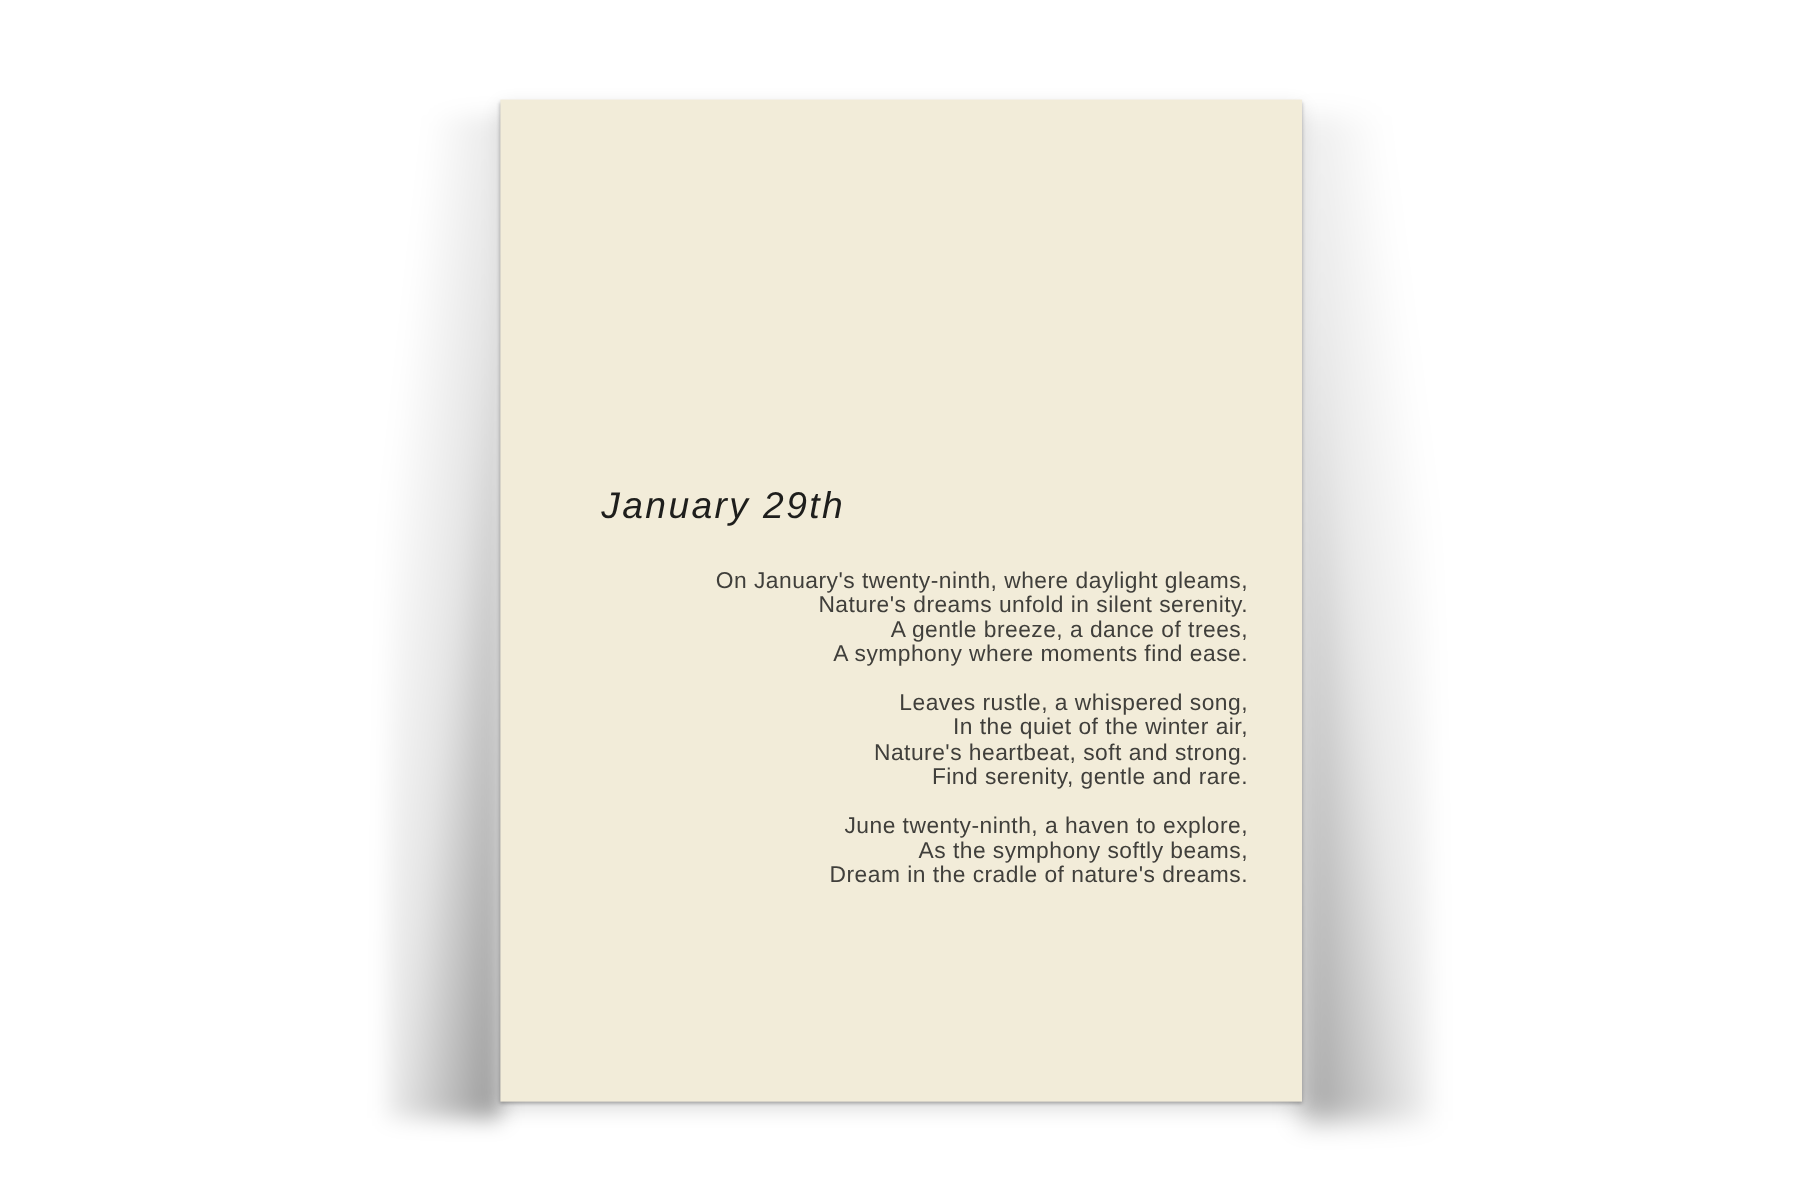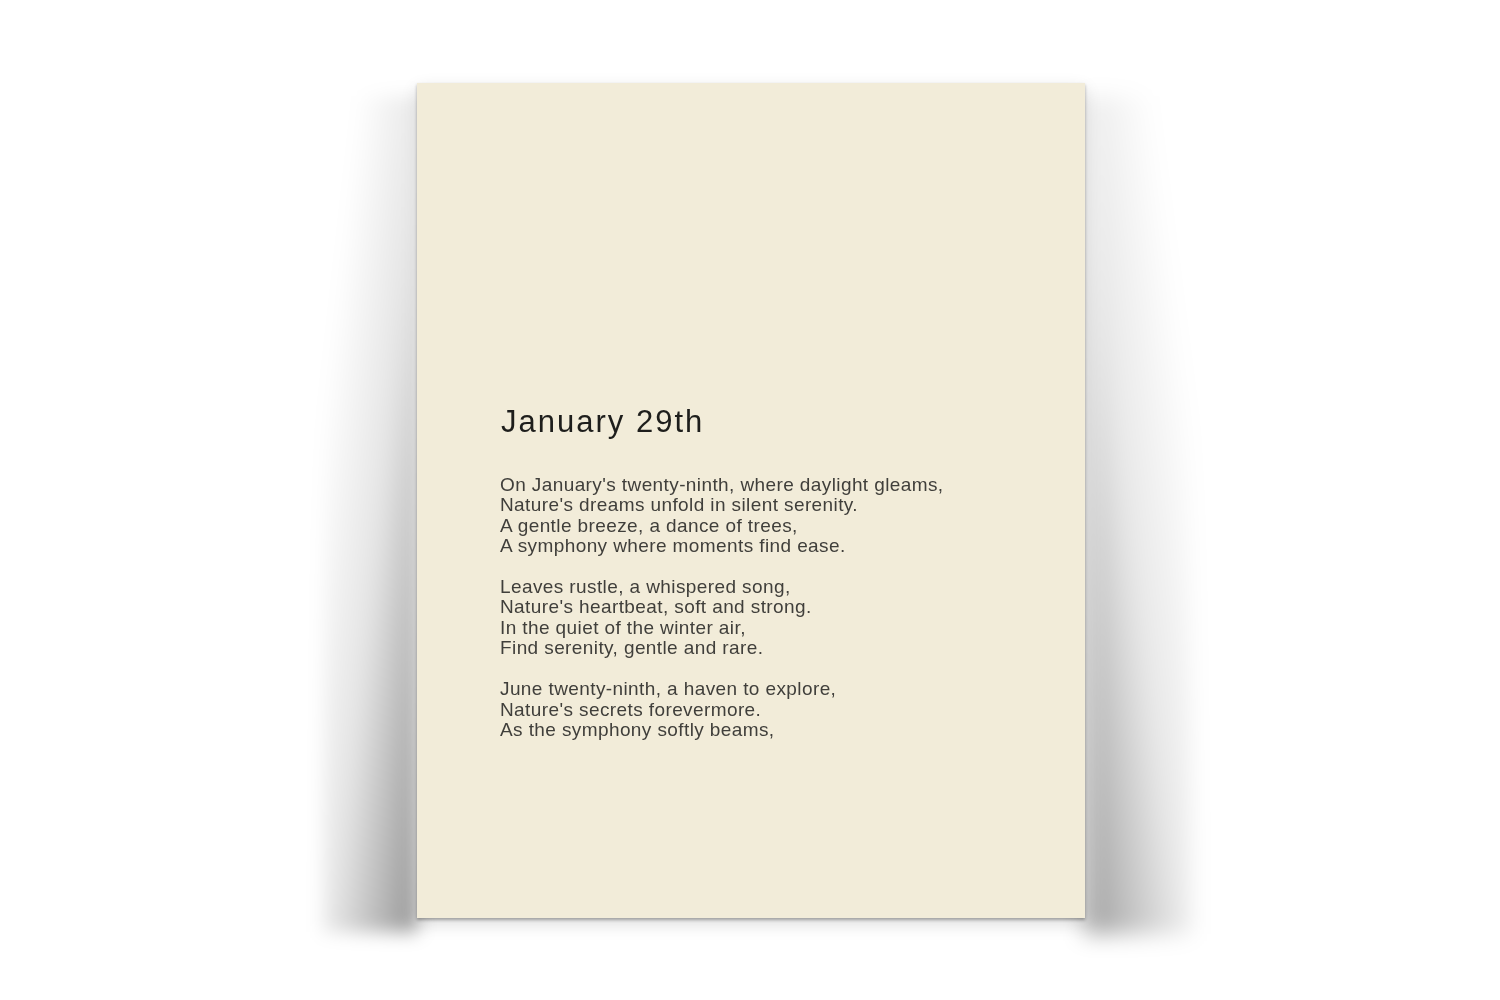--- a/index.html
+++ b/index.html
@@ -51,33 +51,35 @@
   }
   .poem-title {
     position: absolute;
     left: 84px; top: 323px;
     font-size: 31px;
     font-weight: 400;
     line-height: 31px;
     letter-spacing: 2px;
     color: var(--title-color);
     white-space: nowrap;
+    font-style: italic;
   }
   .poem-body {
     position: absolute;
     left: 83px; top: 392px;
     width: 540px;
   }
   .stanza {
     margin-bottom: 21px;
     font-size: 19px;
     font-weight: 400;
     line-height: 20.3px;
     letter-spacing: 0.4px;
     color: var(--body-color);
+    text-align: right;
   }
   .poem-line { display: block; white-space: nowrap; }
 </style>
 </head>
 <body>
 
 <div class="scene">
   <div class="shadow shadow-left"></div>
   <div class="shadow shadow-right"></div>
 
@@ -86,24 +88,24 @@
 
     <div class="poem-body">
       <p class="stanza">
         <span class="poem-line">On January's twenty-ninth, where daylight gleams,</span>
         <span class="poem-line">Nature's dreams unfold in silent serenity.</span>
         <span class="poem-line">A gentle breeze, a dance of trees,</span>
         <span class="poem-line">A symphony where moments find ease.</span>
       </p>
       <p class="stanza">
         <span class="poem-line">Leaves rustle, a whispered song,</span>
+        <span class="poem-line">In the quiet of the winter air,</span>
         <span class="poem-line">Nature's heartbeat, soft and strong.</span>
-        <span class="poem-line">In the quiet of the winter air,</span>
         <span class="poem-line">Find serenity, gentle and rare.</span>
       </p>
       <p class="stanza">
         <span class="poem-line">June twenty-ninth, a haven to explore,</span>
-        <span class="poem-line">Nature's secrets forevermore.</span>
         <span class="poem-line">As the symphony softly beams,</span>
+        <span class="poem-line">Dream in the cradle of nature's dreams.</span>
       </p>
     </div>
   </div>
 </div>
 
 </body></html>

